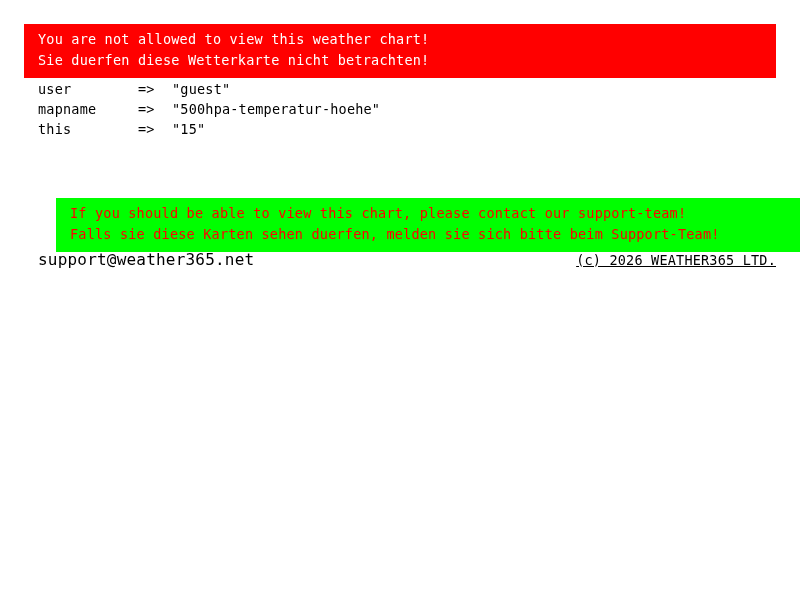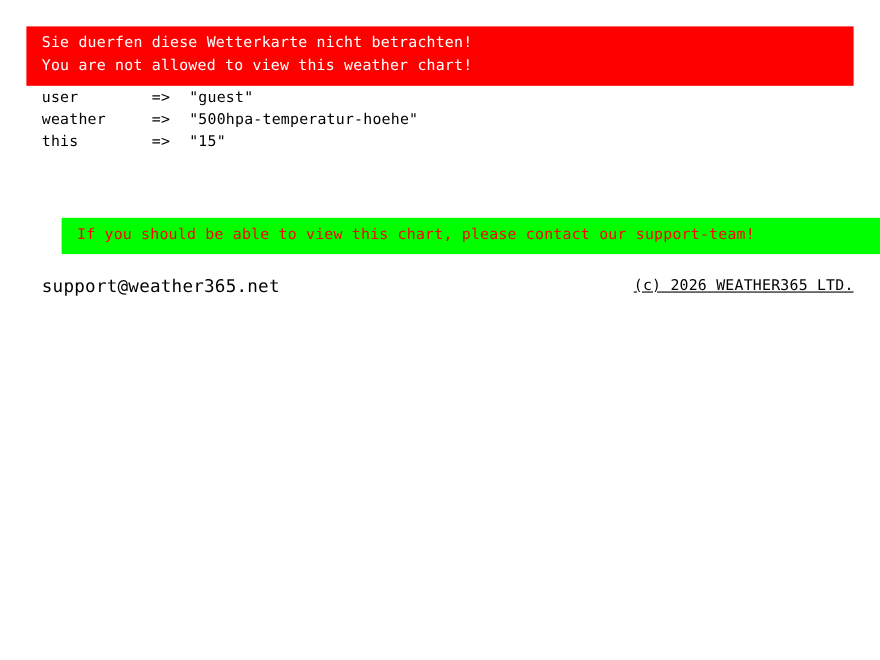--- a/index.html
+++ b/index.html
@@ -94,46 +94,47 @@
     color: #000000;
     text-decoration: none;
   }
 </style>
 </head>
 <body>
 
 <div class="page">
 
   <div class="banner banner-error">
+    <span class="banner-line">You are not allowed to view this weather chart!</span>
     <span class="banner-line">Sie duerfen diese Wetterkarte nicht betrachten!</span>
-    <span class="banner-line">You are not allowed to view this weather chart!</span>
   </div>
 
   <table class="params">
     <tbody>
       <tr>
         <td class="k">user</td>
         <td class="a">=&gt;</td>
         <td class="v">"guest"</td>
       </tr>
       <tr>
-        <td class="k">weather</td>
+        <td class="k">mapname</td>
         <td class="a">=&gt;</td>
         <td class="v">"500hpa-temperatur-hoehe"</td>
       </tr>
       <tr>
         <td class="k">this</td>
         <td class="a">=&gt;</td>
         <td class="v">"15"</td>
       </tr>
     </tbody>
   </table>
 
   <div class="banner banner-info">
     <span class="banner-line">If you should be able to view this chart, please contact our support-team!</span>
+    <span class="banner-line">Falls sie diese Karten sehen duerfen, melden sie sich bitte beim Support-Team!</span>
   </div>
 
   <div class="footer-left">
     <a class="mail" href="#">support@weather365.net</a>
   </div>
 
   <div class="footer-right">(c) 2026 WEATHER365 LTD.</div>
 
 </div>
 

